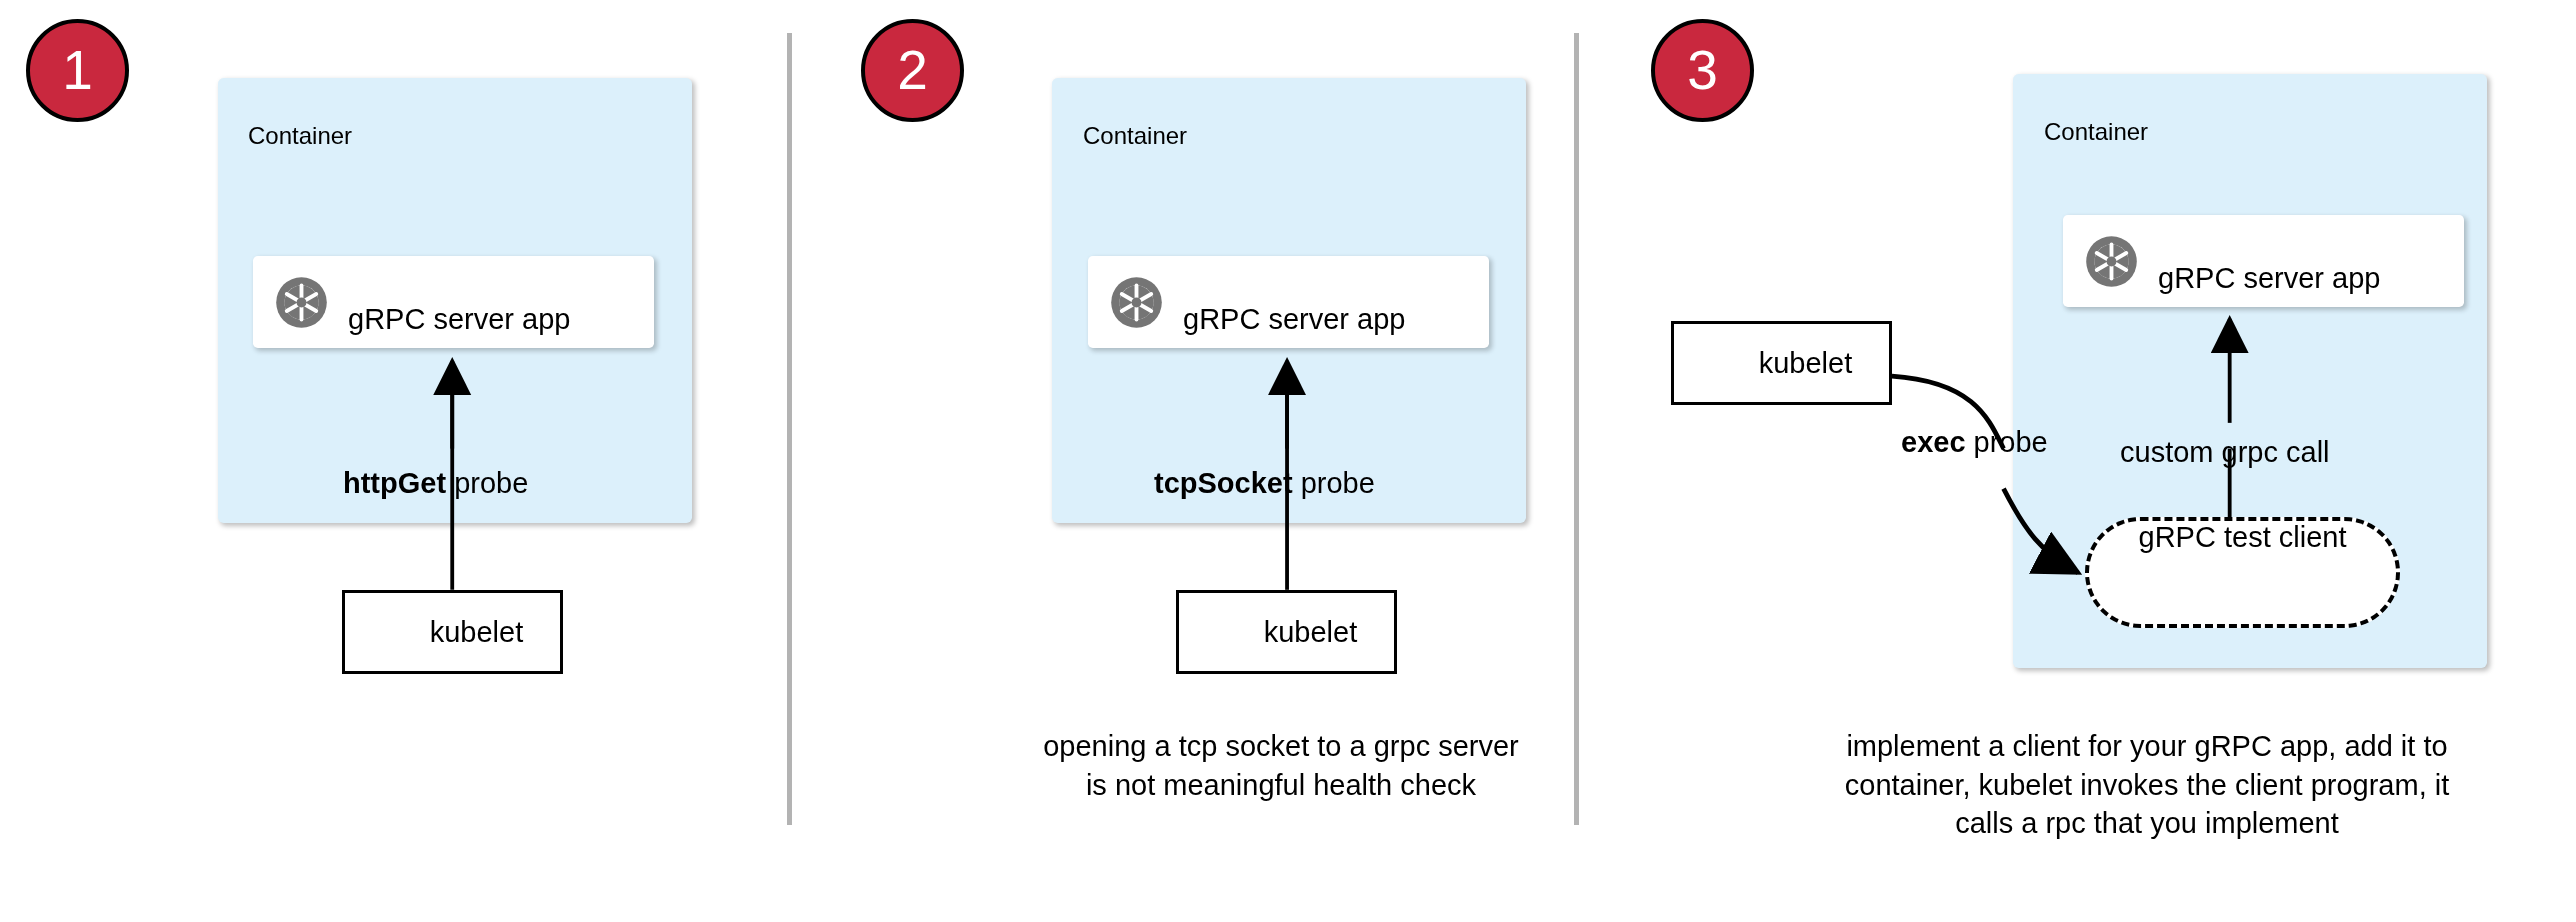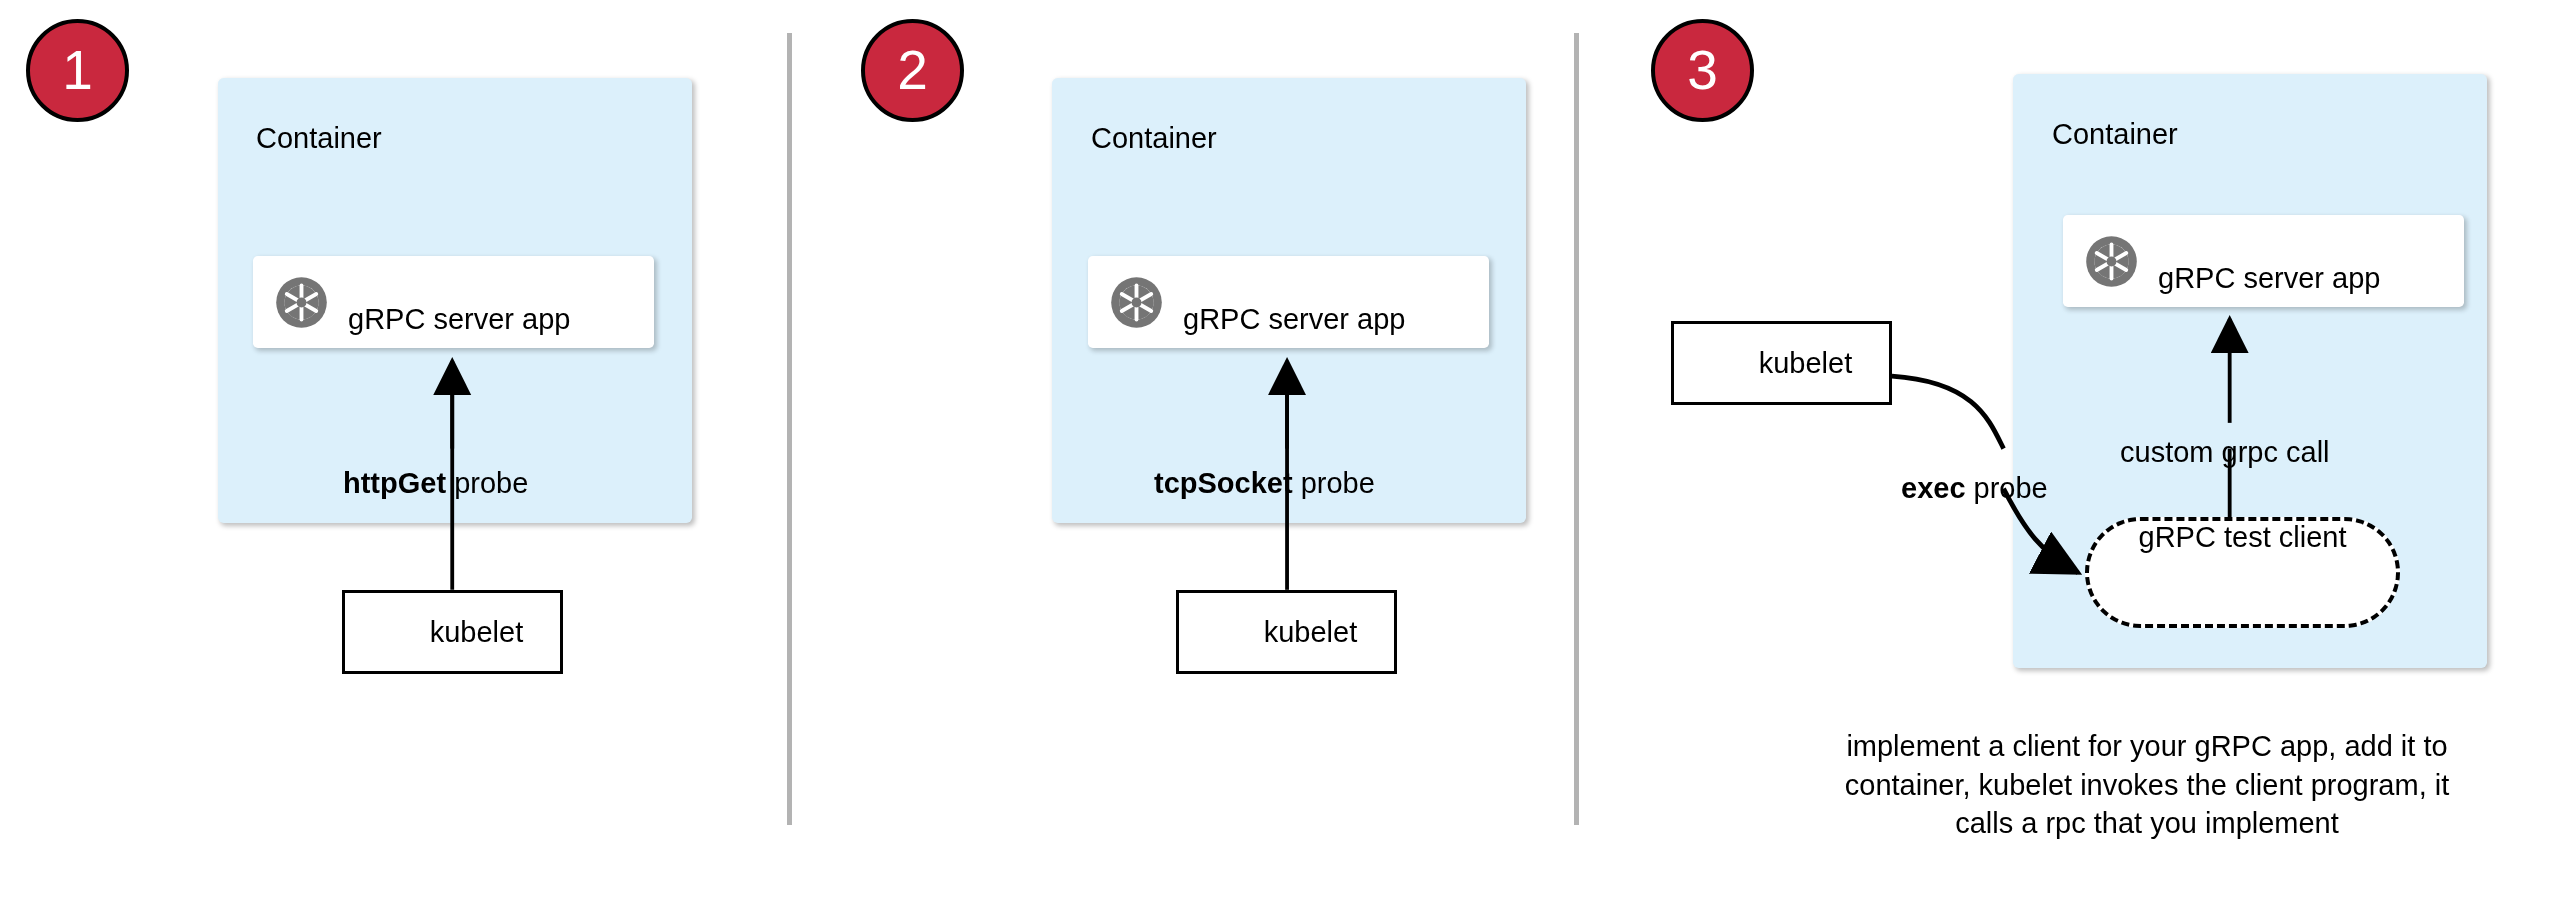--- a/index.html
+++ b/index.html
@@ -59,23 +59,22 @@
   .container-box {
     position: absolute;
     background: #dcf0fb;
     border-radius: 5.7px;
     box-shadow: 2.9px 2.9px 5.7px rgba(0,0,0,0.25);
   }
   .container-label {
     position: absolute;
     left: 30.5px;
     top: 44px;
-    font-size: 29px;
+    font-size: 24px;
     white-space: nowrap;
-    margin-left: 8px;
   }
   .cont-1 { left: 218px;  top: 78px;  width: 474px; height: 445px; }
   .cont-2 { left: 1052px; top: 78px;  width: 474px; height: 445px; }
   .cont-3 { left: 2013px; top: 74px;  width: 474px; height: 594px; }
 
   
   .app-box {
     position: absolute;
     background: #ffffff;
     border-radius: 4.8px;
@@ -141,21 +140,21 @@
 
   
   .edge-label {
     position: absolute;
     font-size: 29px;
     white-space: nowrap;
     background: transparent;
   }
   .probe-1 { left: 343px;  top: 467px; }
   .probe-2 { left: 1154px; top: 467px; }
-  .probe-3 { left: 1901px; top: 472px; }
+  .probe-3 { left: 1901px; top: 426px; }
   .call-3  { left: 2120px; top: 436px; }
   .edge-label b { font-weight: bold; }
 
   
   .caption {
     position: absolute;
     font-size: 29px;
     line-height: 1.33;
     text-align: center;
   }
@@ -245,20 +244,21 @@
   </div>
 
   <div class="edge-label probe-2">
     <b>tcpSocket</b><span> probe</span>
   </div>
 
   <div class="kubelet-box kube-2">
     <span>kubelet</span>
   </div>
 
+  <div class="caption cap-2">opening a tcp socket to a grpc server is not meaningful health check</div>
 
   <div class="step-badge badge-3">
     <span>3</span>
   </div>
 
   <div class="container-box cont-3"></div>
   <div class="container-label" style="left:2044px; top:118px;">Container</div>
 
   <div class="app-box app-3">
     <svg class="grpc-icon" viewBox="0 0 100 100">

